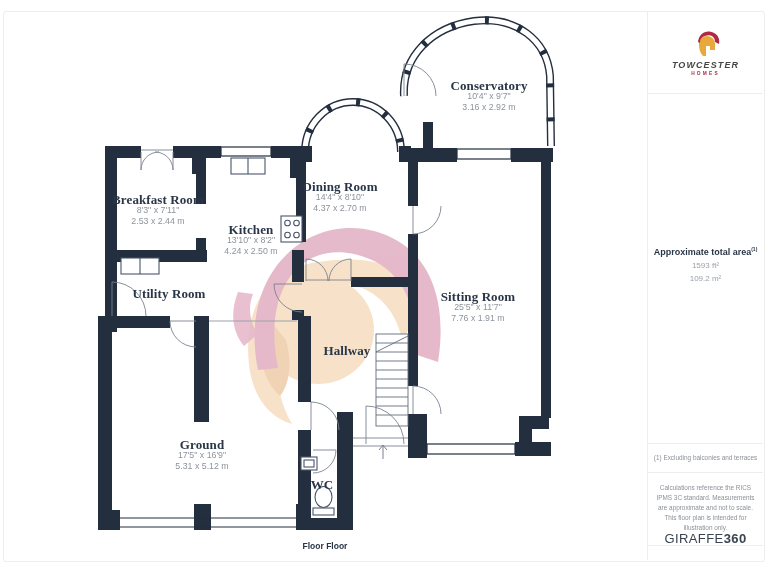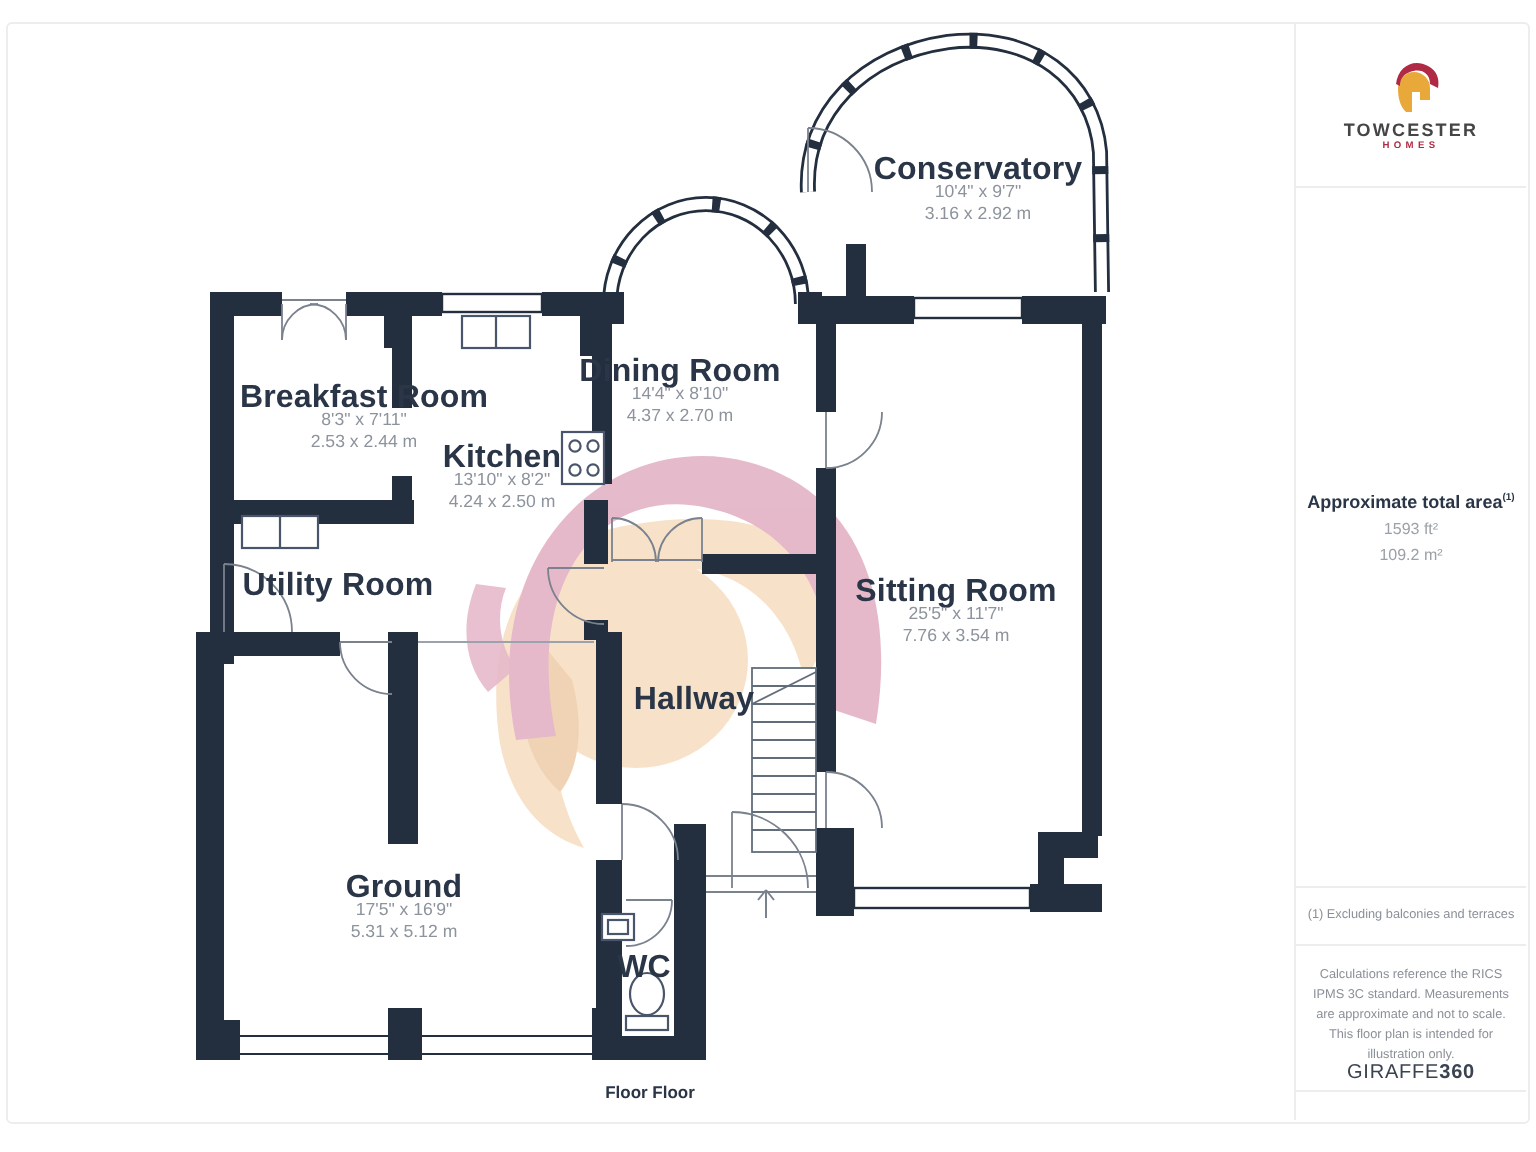--- a/index.html
+++ b/index.html
@@ -11,49 +11,49 @@
   .card{
     position:absolute;left:3px;top:11px;width:760px;height:549px;
     border:1px solid #ededef;border-radius:3px;
   }
   .plan-svg{position:absolute;left:0;top:0;}
   
   .room-label{
     position:absolute;transform:translate(-50%,-50%);
     text-align:center;white-space:nowrap;line-height:11px;
   }
-  .room-name{font-size:16px;font-weight:bold;color:#2A3647;letter-spacing:.1px;}
+  .room-name{font-size:13px;font-weight:bold;color:#2A3647;letter-spacing:.1px;font-family:Liberation Serif, serif;}
   .room-dims{font-size:8.8px;color:#8D939C;}
   .floor-label{
     position:absolute;left:325px;top:546px;transform:translate(-50%,-50%);
     font-size:8.5px;font-weight:bold;color:#2A3647;white-space:nowrap;
   }
   
   .v-div{position:absolute;left:647px;top:11px;width:1px;height:549px;background:#ededef;}
   .h-div{position:absolute;left:648px;width:115px;height:1px;background:#ededef;}
   .sb-logo{position:absolute;left:648px;top:24px;width:115px;text-align:center;}
   .sb-logo svg{display:block;margin:4px auto 2px auto;}
-  .brand-name{font-size:9px;font-weight:bold;color:#454545;letter-spacing:1.1px;}
+  .brand-name{font-size:9px;font-weight:bold;color:#454545;letter-spacing:1.1px;font-style:italic;}
   .brand-sub{font-size:4.8px;font-weight:bold;color:#B02A45;letter-spacing:2.2px;margin-top:1px;}
   .sb-area{position:absolute;left:648px;top:246px;width:115px;text-align:center;}
   .area-title{font-size:9px;font-weight:bold;color:#2A3647;}
   .area-title sup{font-size:5px;}
   .area-val{font-size:8px;color:#9BA1A8;margin-top:4px;}
   .sb-footnote{
     position:absolute;left:648px;top:443px;width:115px;height:29px;
     display:flex;align-items:center;justify-content:center;
     font-size:6.4px;color:#8B9098;text-align:center;
   }
   .sb-disclaimer{
     position:absolute;left:653px;top:483px;width:105px;
     font-size:6.4px;line-height:1.55;color:#8B9098;text-align:center;
   }
   .sb-credit{
     position:absolute;left:648px;top:531px;width:115px;text-align:center;
-    font-size:10px;color:#3A4350;letter-spacing:.4px;
+    font-size:13px;color:#3A4350;letter-spacing:.4px;
   }
   .sb-credit .b{font-weight:bold;}
 </style>
 </head>
 <body>
 
 <div class="card"></div>
 
 <svg class="plan-svg" width="768" height="576" viewBox="0 0 768 576">
 
@@ -223,39 +223,39 @@
         <ellipse cx="323.5" cy="497" rx="8.5" ry="10.5"></ellipse>
       </g>
   </g>
 </svg>
 
 <div class="room-label" style="left:489px;top:96px">
   <div class="room-name">Conservatory</div>
   <div class="room-dims">10'4" x 9'7"</div>
   <div class="room-dims">3.16 x 2.92 m</div>
 </div>
-<div class="room-label" style="left:182px;top:210px">
+<div class="room-label" style="left:158px;top:210px">
   <div class="room-name">Breakfast Room</div>
   <div class="room-dims">8'3" x 7'11"</div>
   <div class="room-dims">2.53 x 2.44 m</div>
 </div>
 <div class="room-label" style="left:251px;top:240px">
   <div class="room-name">Kitchen</div>
   <div class="room-dims">13'10" x 8'2"</div>
   <div class="room-dims">4.24 x 2.50 m</div>
 </div>
 <div class="room-label" style="left:340px;top:197px">
   <div class="room-name">Dining Room</div>
   <div class="room-dims">14'4" x 8'10"</div>
   <div class="room-dims">4.37 x 2.70 m</div>
 </div>
 <div class="room-label" style="left:478px;top:307px">
   <div class="room-name">Sitting Room</div>
   <div class="room-dims">25'5" x 11'7"</div>
-  <div class="room-dims">7.76 x 3.54 m</div>
+  <div class="room-dims">7.76 x 1.91 m</div>
 </div>
 <div class="room-label" style="left:169px;top:293px">
   <div class="room-name">Utility Room</div>
 </div>
 <div class="room-label" style="left:347px;top:350px">
   <div class="room-name">Hallway</div>
 </div>
 <div class="room-label" style="left:202px;top:455px">
   <div class="room-name">Ground</div>
   <div class="room-dims">17'5" x 16'9"</div>

